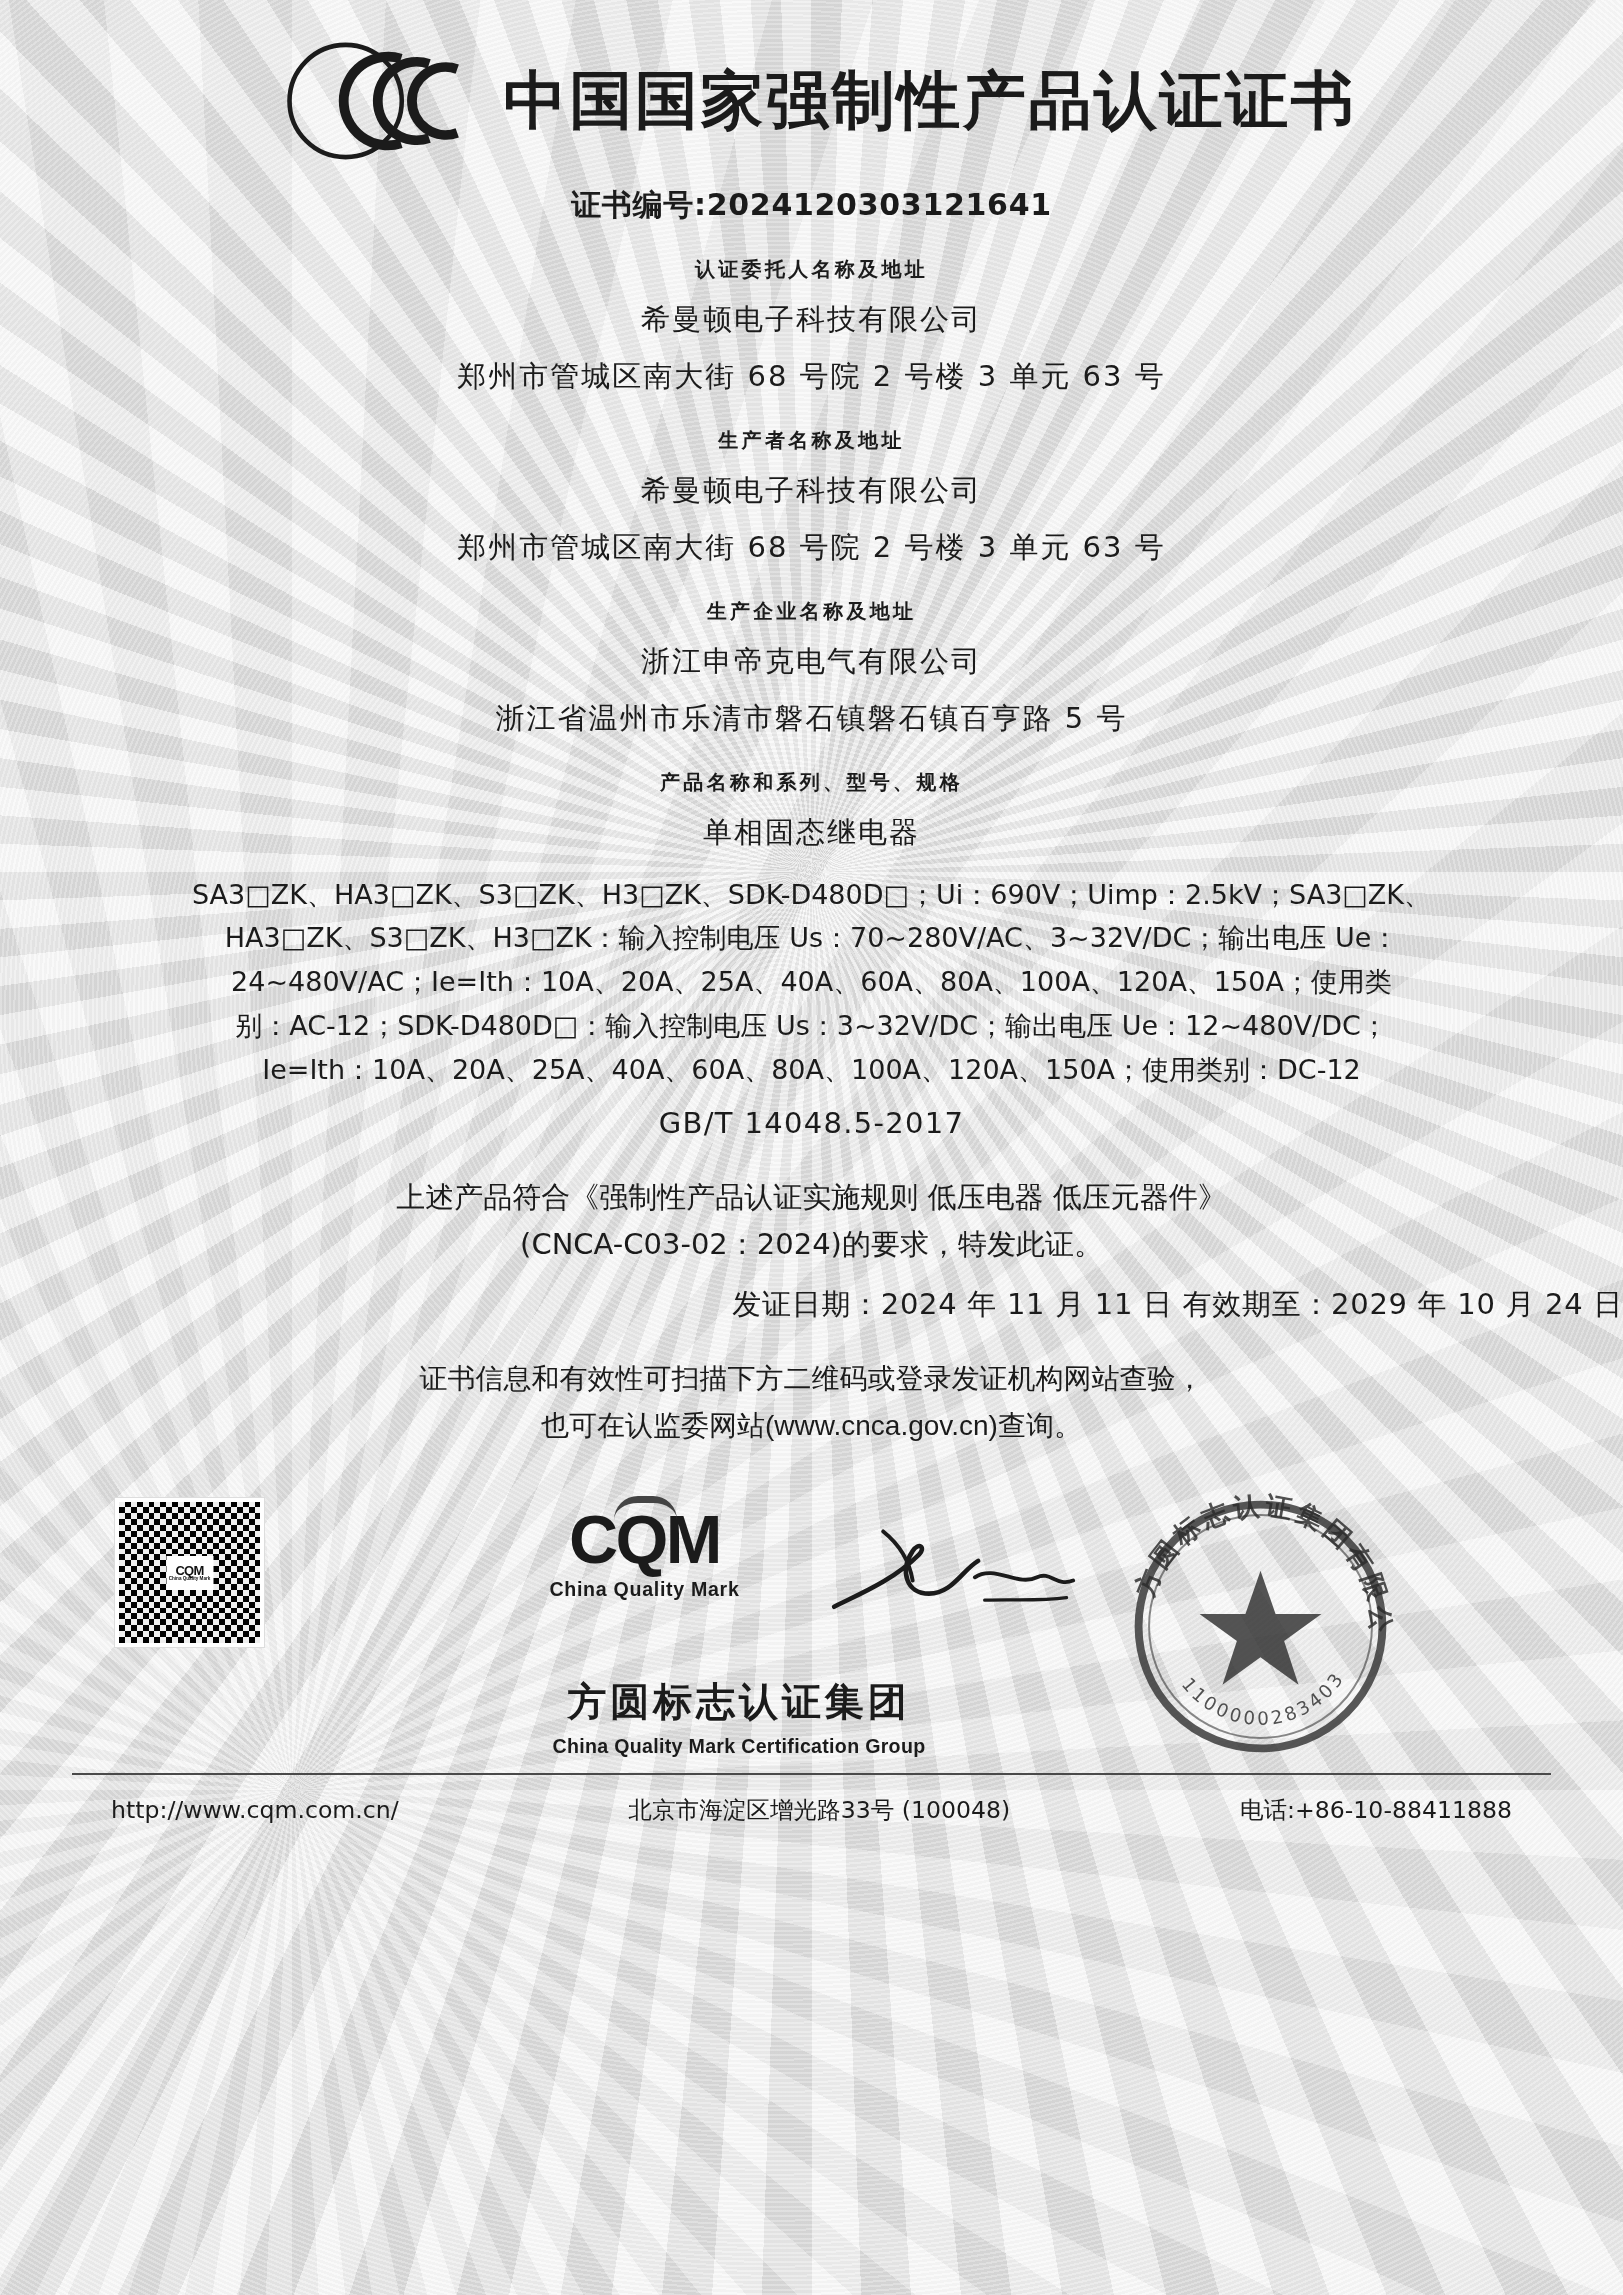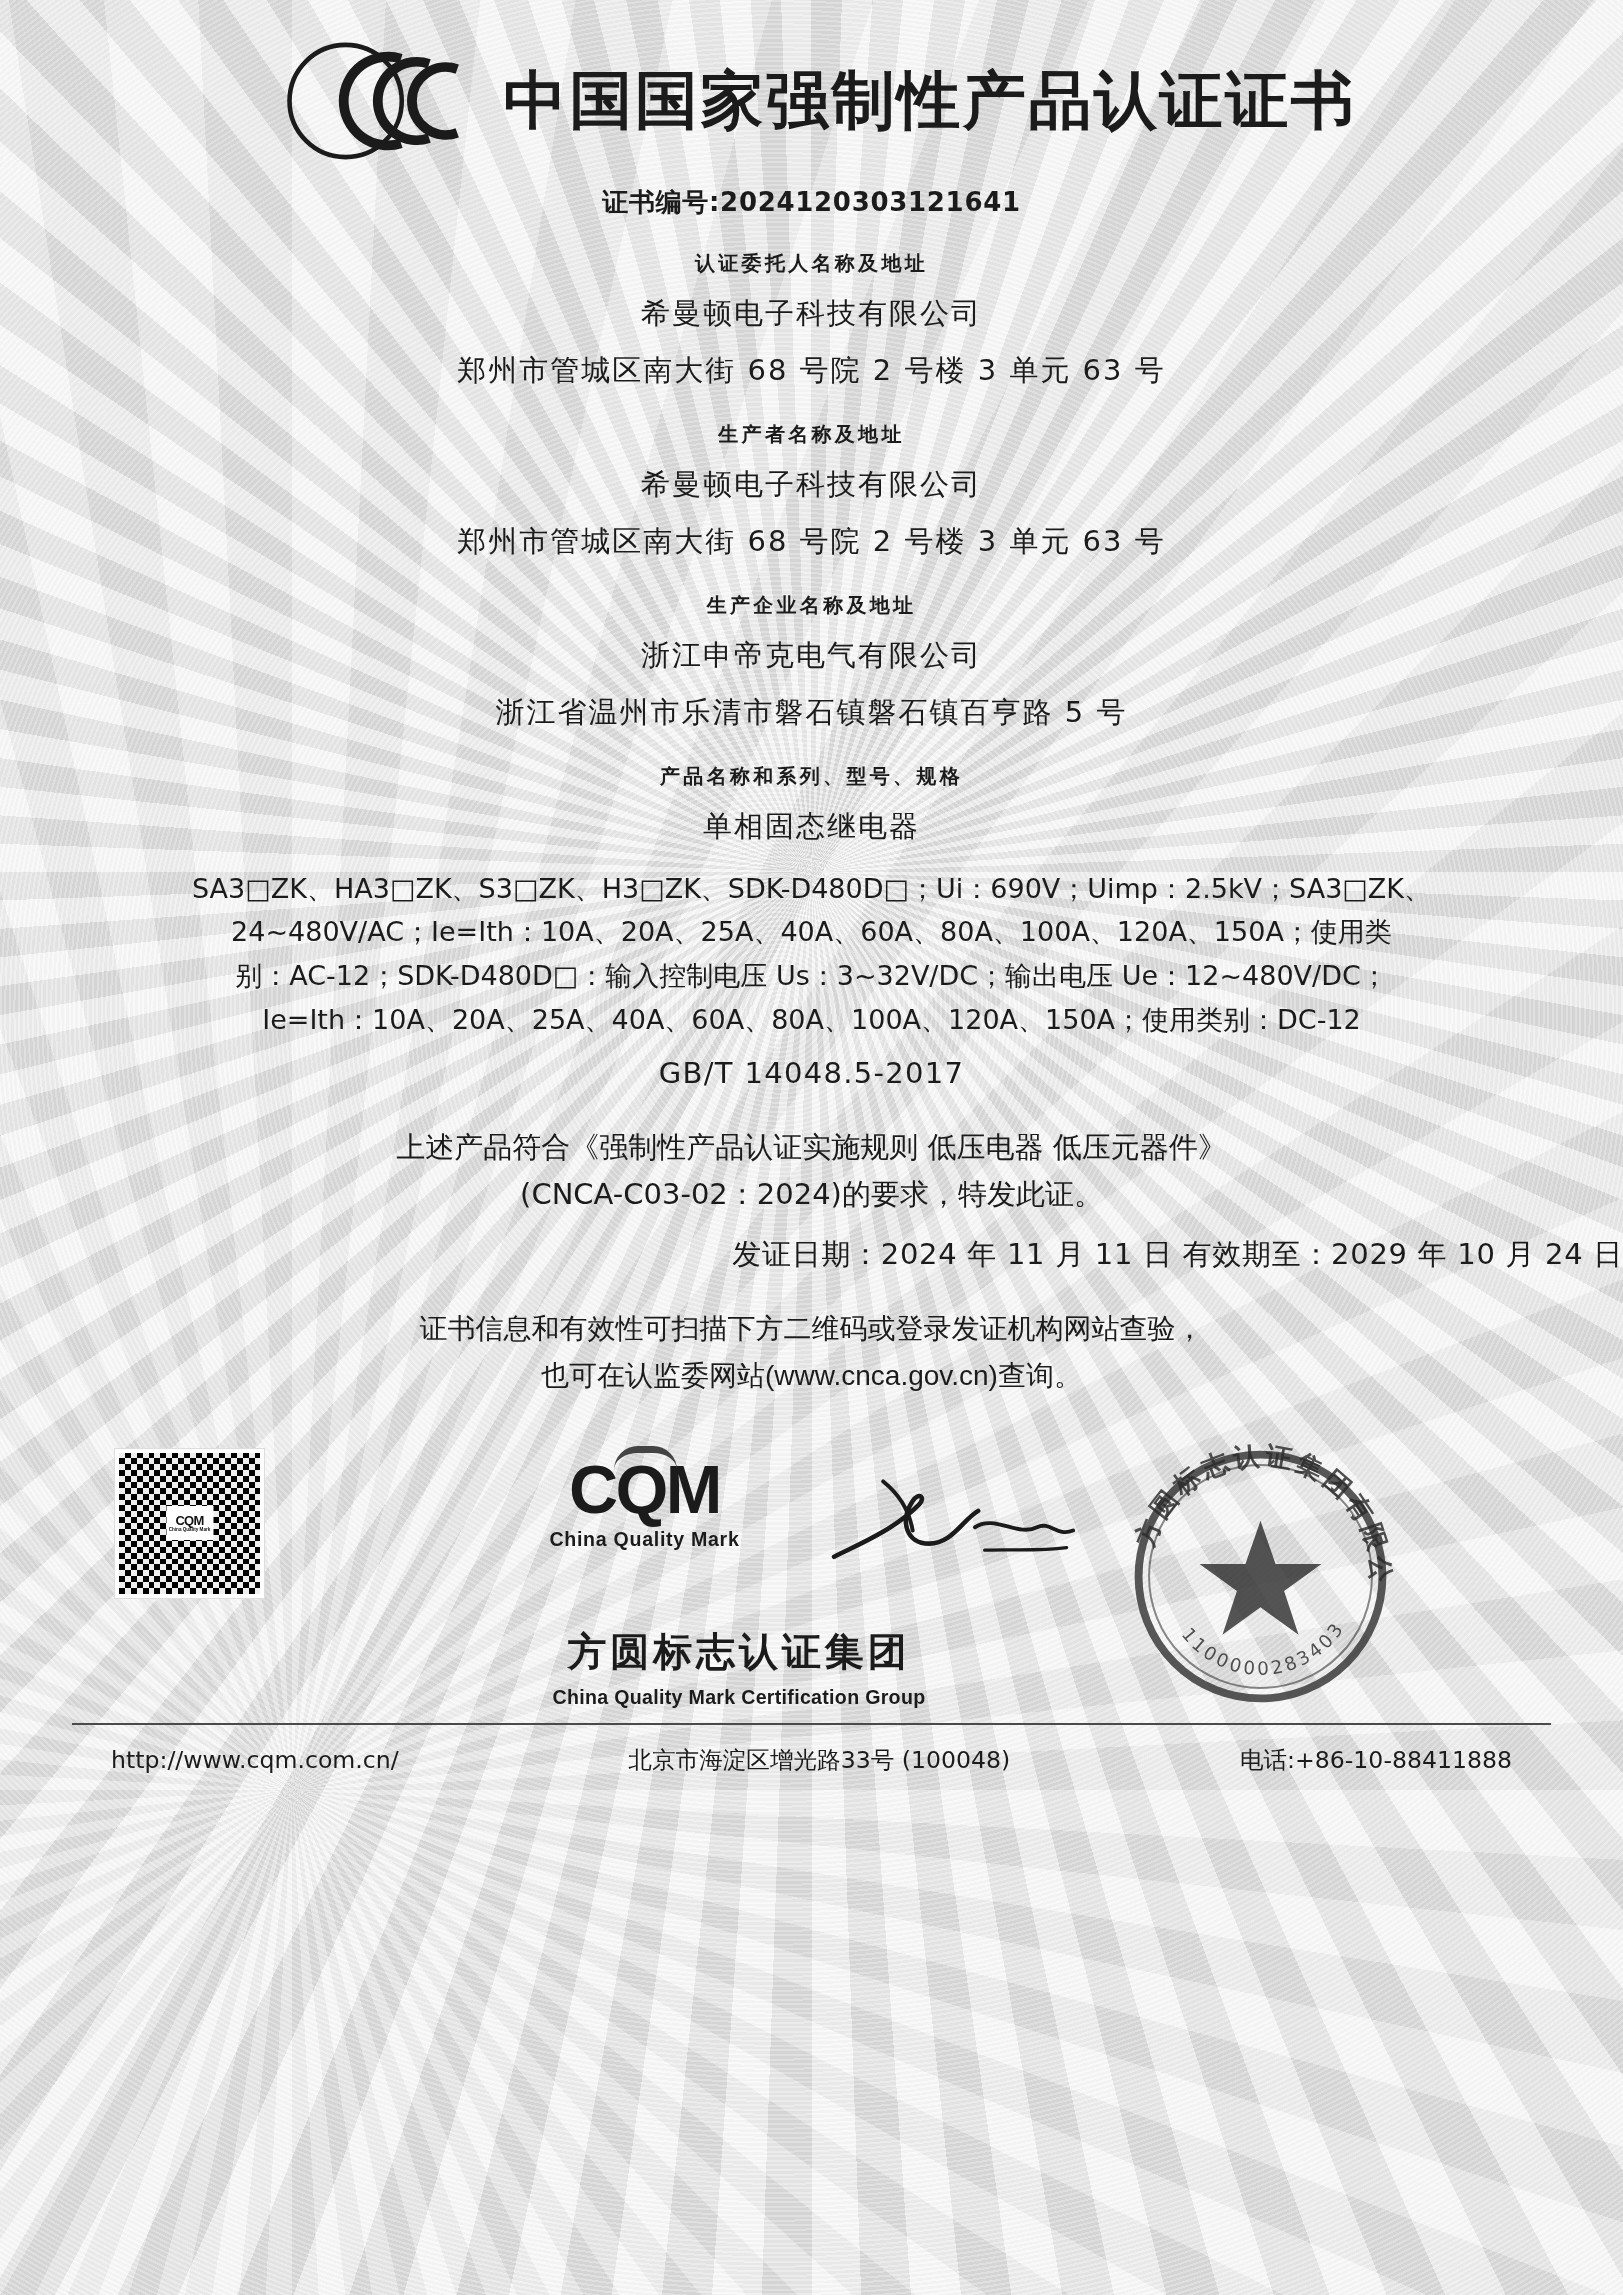--- a/index.html
+++ b/index.html
@@ -51,21 +51,21 @@
   .main-title {
     font-size: 63px;
     font-weight: bold;
     letter-spacing: 2.6px;
     white-space: nowrap;
     font-family: "DejaVu Sans", sans-serif;
   }
 
   .cert-no {
     text-align: center;
-    font-size: 26px;
+    font-size: 30px;
     font-weight: bold;
     margin-top: 22px;
     letter-spacing: 0.7px;
     font-family: "DejaVu Sans", sans-serif;
   }
 
   .section-label {
     text-align: center;
     font-size: 20px;
     font-weight: bold;
@@ -286,20 +286,21 @@
 
     <div class="section-label">生产企业名称及地址</div>
     <div class="section-line">浙江申帝克电气有限公司</div>
     <div class="section-line">浙江省温州市乐清市磐石镇磐石镇百亨路 5 号</div>
 
     <div class="section-label">产品名称和系列、型号、规格</div>
     <div class="section-line">单相固态继电器</div>
 
     <div class="spec-block">
       <span class="ln">SA3□ZK、HA3□ZK、S3□ZK、H3□ZK、SDK-D480D□；Ui：690V；Uimp：2.5kV；SA3□ZK、</span>
+      <span class="ln">HA3□ZK、S3□ZK、H3□ZK：输入控制电压 Us：70~280V/AC、3~32V/DC；输出电压 Ue：</span>
       <span class="ln">24~480V/AC；Ie=Ith：10A、20A、25A、40A、60A、80A、100A、120A、150A；使用类</span>
       <span class="ln">别：AC-12；SDK-D480D□：输入控制电压 Us：3~32V/DC；输出电压 Ue：12~480V/DC；</span>
       <span class="ln">Ie=Ith：10A、20A、25A、40A、60A、80A、100A、120A、150A；使用类别：DC-12</span>
     </div>
 
     <div class="standard-value">GB/T 14048.5-2017</div>
 
     <div class="statement">
       <span class="ln">上述产品符合《强制性产品认证实施规则  低压电器  低压元器件》</span>
       <span class="ln">(CNCA-C03-02：2024)的要求，特发此证。</span>

